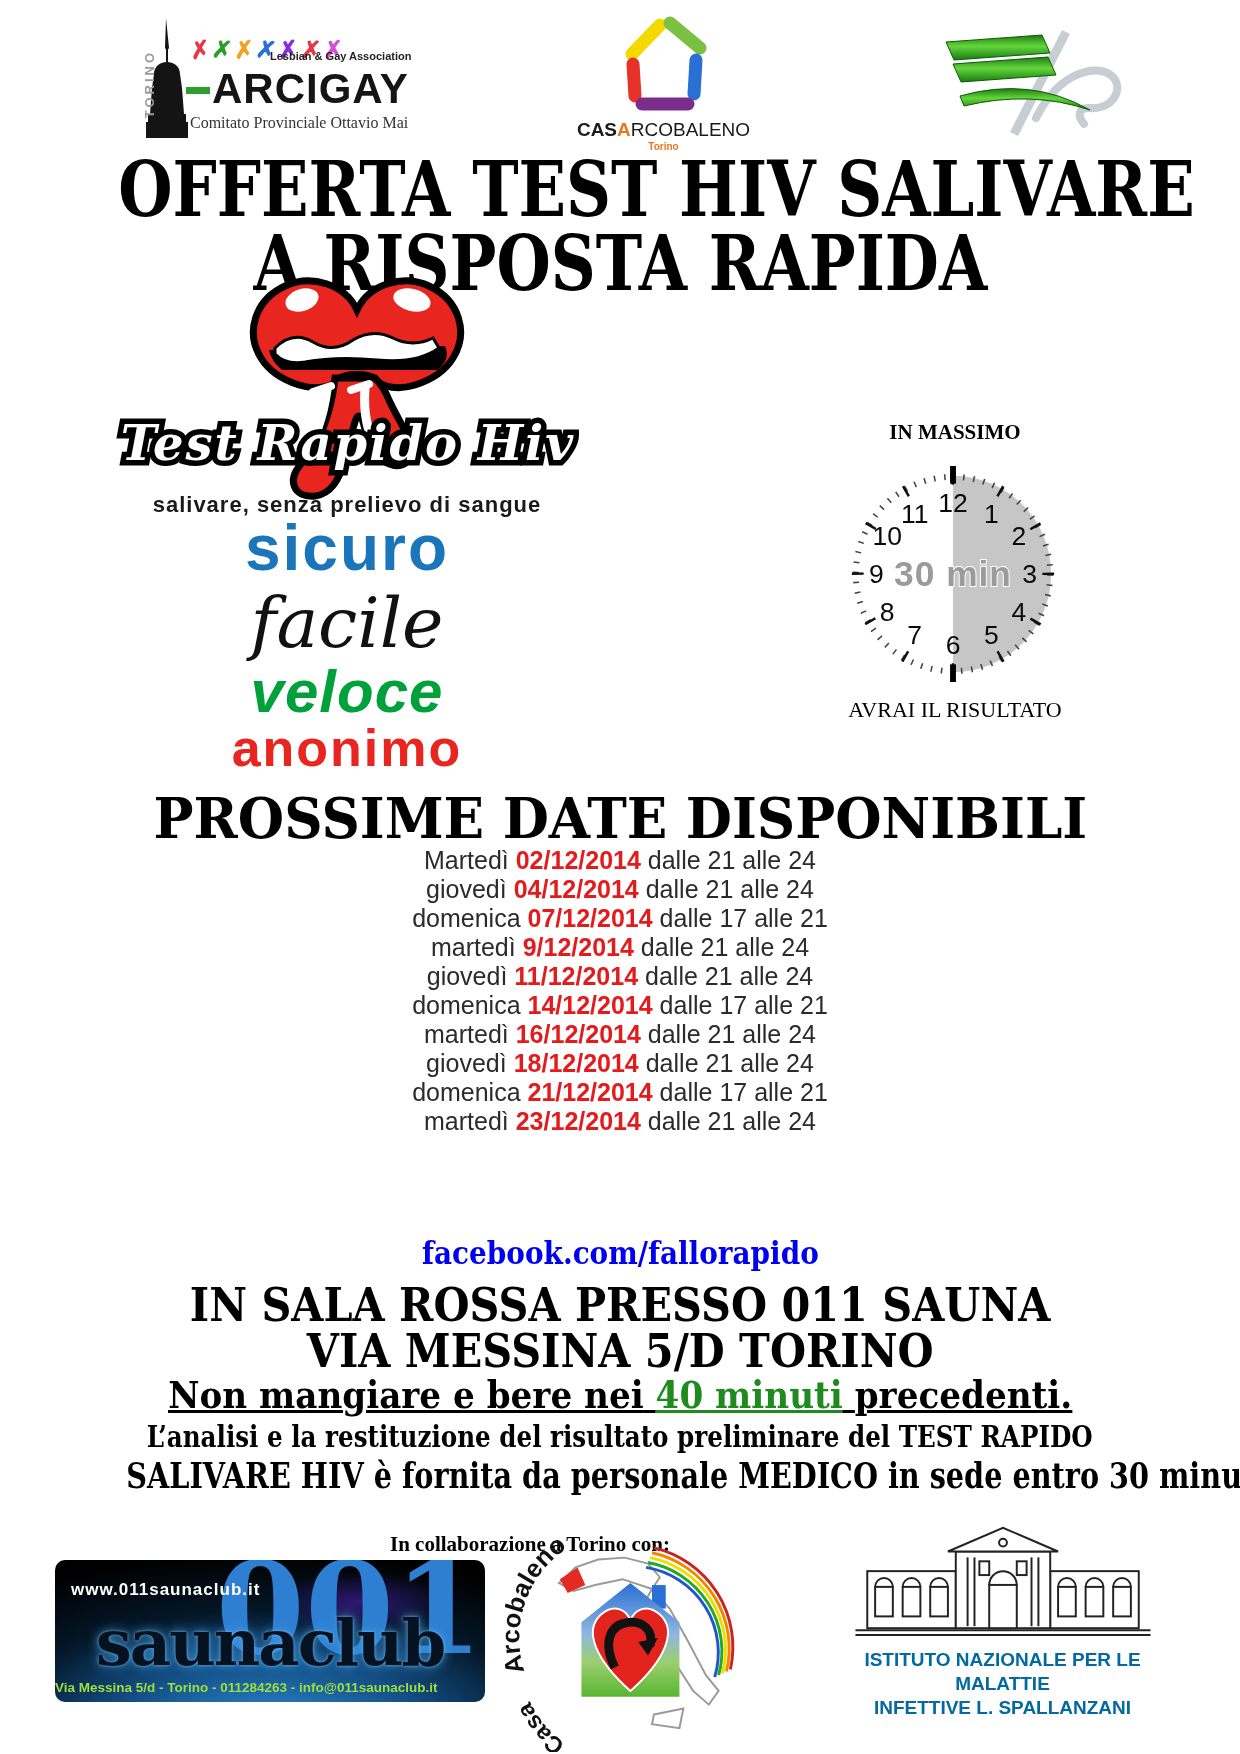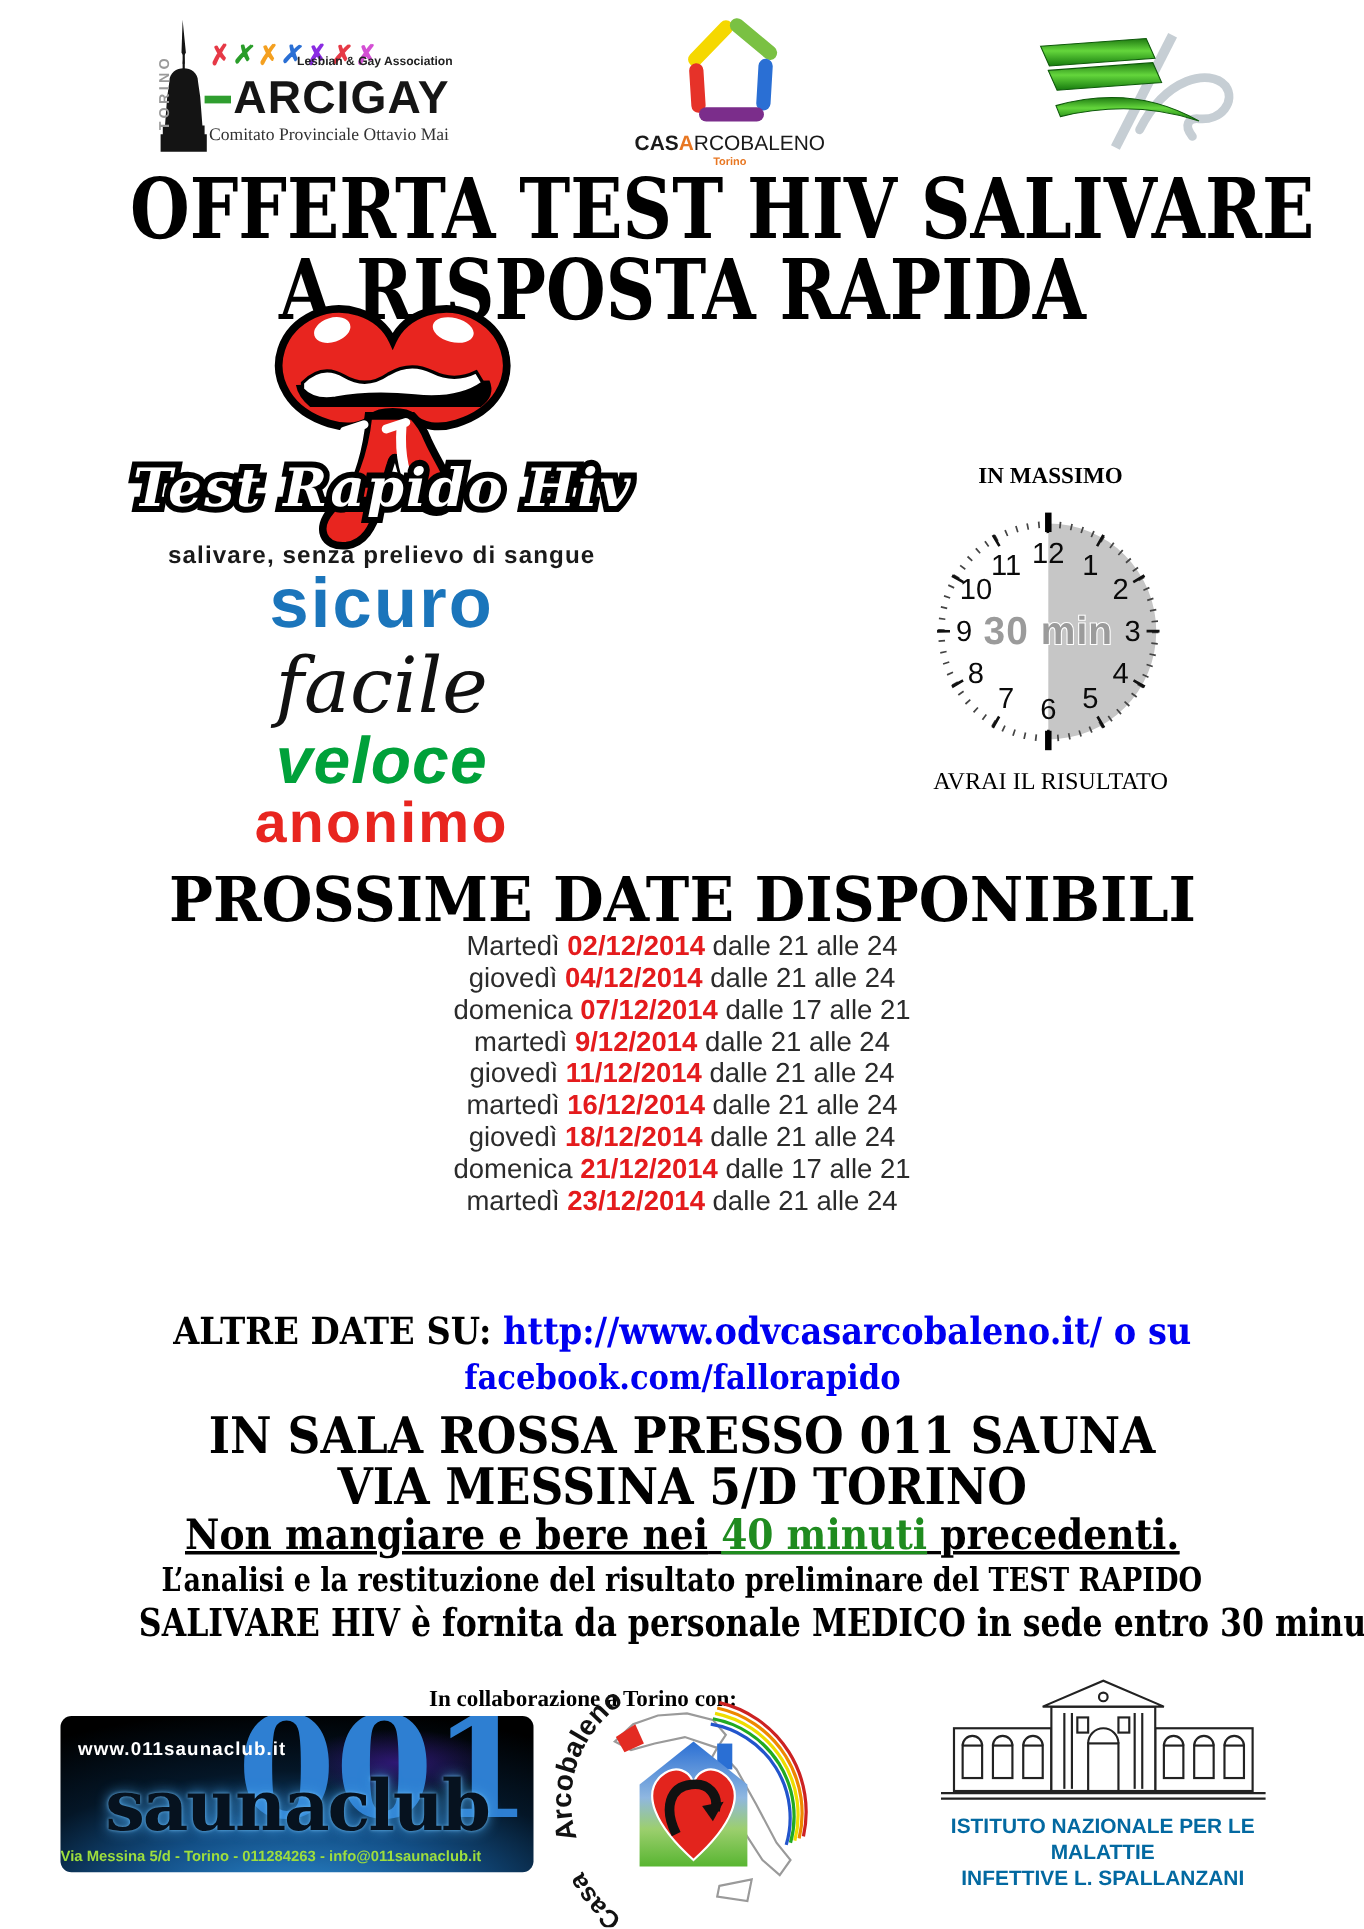--- a/index.html
+++ b/index.html
@@ -230,20 +230,25 @@
       <span>martedì</span>
       <span class="d">9/12/2014</span>
       <span>dalle 21 alle 24</span>
     </div>
     <div>
       <span>giovedì</span>
       <span class="d">11/12/2014</span>
       <span>dalle 21 alle 24</span>
     </div>
     <div>
+      <span>domenica</span>
+      <span class="d">14/12/2014</span>
+      <span>dalle 17 alle 21</span>
+    </div>
+    <div>
       <span>martedì</span>
       <span class="d">16/12/2014</span>
       <span>dalle 21 alle 24</span>
     </div>
     <div>
       <span>giovedì</span>
       <span class="d">18/12/2014</span>
       <span>dalle 21 alle 24</span>
     </div>
     <div>
@@ -251,27 +256,20 @@
       <span class="d">21/12/2014</span>
       <span>dalle 17 alle 21</span>
     </div>
     <div>
       <span>martedì</span>
       <span class="d">23/12/2014</span>
       <span>dalle 21 alle 24</span>
     </div>
   </div>
 
-  <div class="abs ctr head altre">
-    <span class="sq90">
-      <span class="lbl">ALTRE DATE SU:</span>
-      <span class="lnk">http://www.odvcasarcobaleno.it/</span>
-      <span class="lnk">o su</span>
-    </span>
-  </div>
   <div class="abs ctr head fb"><span class="sq90">facebook.com/fallorapido</span></div>
   <div class="abs ctr head sala"><span class="sq90">IN SALA ROSSA PRESSO 011 SAUNA</span></div>
   <div class="abs ctr head via"><span class="sq90">VIA MESSINA 5/D TORINO</span></div>
   <div class="abs ctr head warn">
     <span class="sq90">
       <span>Non mangiare e bere nei</span>
       <span class="g">40 minuti</span>
       <span>precedenti.</span>
     </span>
   </div>

